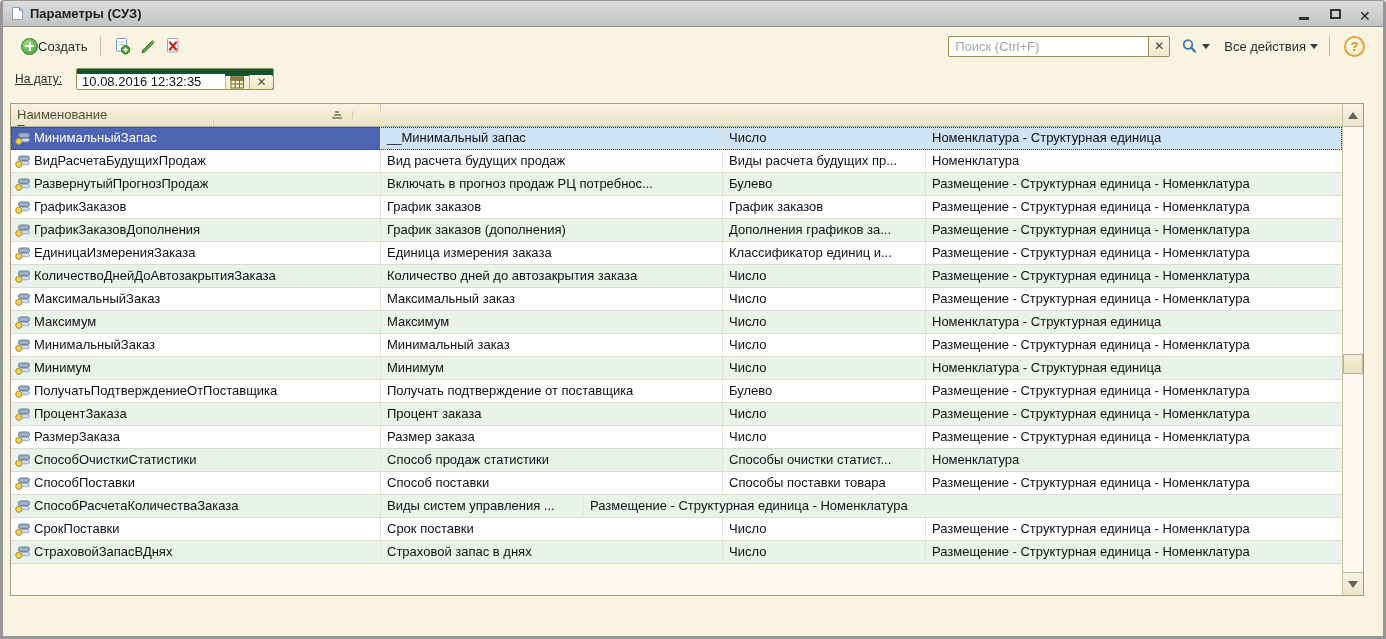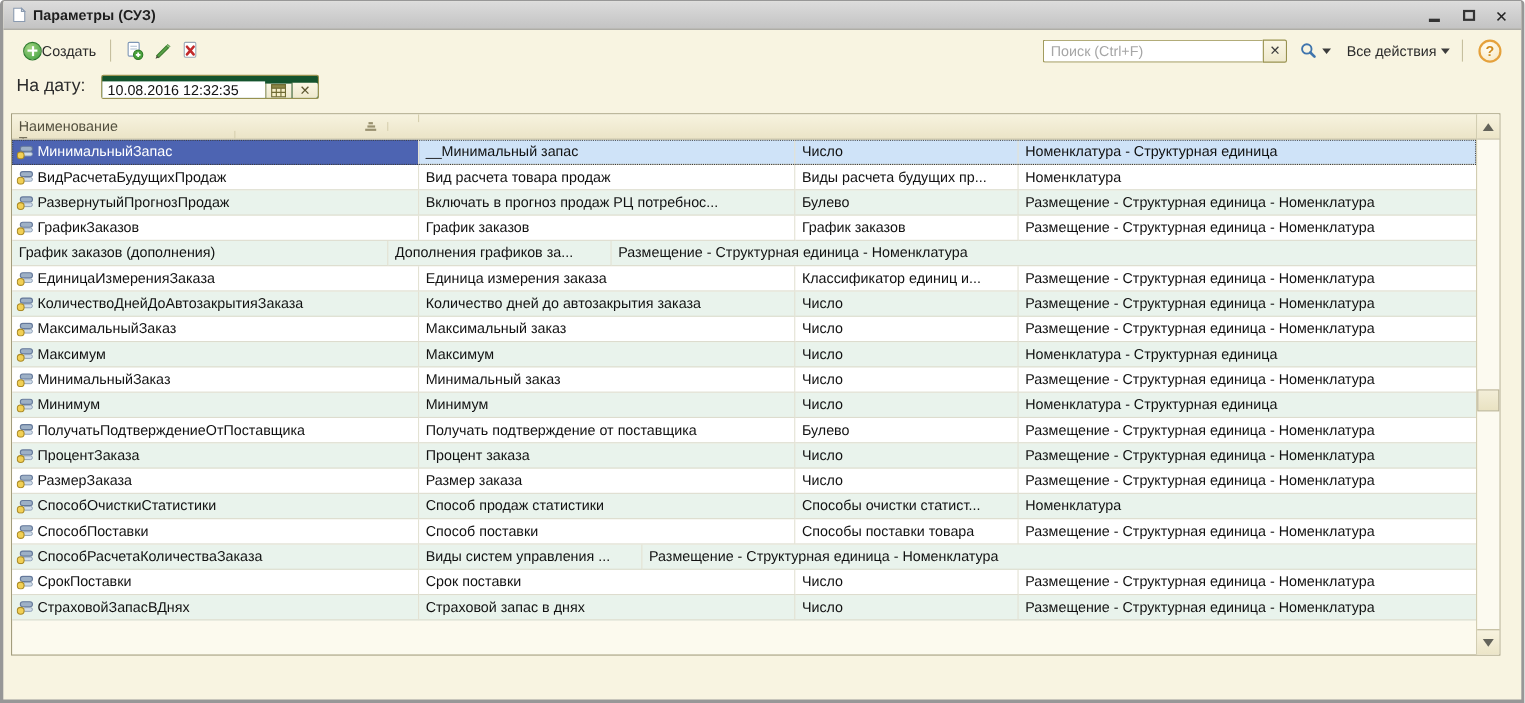--- a/index.html
+++ b/index.html
@@ -65,21 +65,21 @@
   .all-actions{display:flex;align-items:center;margin-left:8px;cursor:pointer;font-size:13px;color:#2b2b2b;padding:2px 4px;}
   .help-btn{
     width:21px;height:21px;border-radius:50%;margin-left:7px;cursor:pointer;
     border:2px solid #e5a13c;background:radial-gradient(circle at 38% 30%,#fffdf4,#f7e7bf);
     color:#cf8a1c;font-weight:bold;font-size:13px;
     display:flex;align-items:center;justify-content:center;
   }
 
   
   .daterow{position:absolute;top:64px;left:12px;height:28px;display:flex;align-items:center;}
-  .dlabel{font-size:16px;color:#2b2b2b;margin-right:14px;}
+  .dlabel{font-size:12px;color:#2b2b2b;margin-right:14px;text-decoration:underline;}
   .dgroup{display:flex;align-items:flex-end;height:22px;border:1px solid #98914f;border-radius:2px;background:#14532d;}
   .dinput{width:148px;border:none;outline:none;padding:0 5px;font-size:13px;color:#111;background:#fff;}
   .dbtn{width:24px;display:flex;align-items:center;justify-content:center;cursor:pointer;
     background:linear-gradient(#faf6e4,#efe9cd);border-left:1px solid #b9b38a;}
   .dbtn.clr{font-size:12px;font-weight:bold;color:#5c5630;border-radius:0 2px 2px 0;}
 
   
   .grid{
     position:absolute;left:7px;top:102px;width:1354px;height:493px;
     border:1px solid #a39d7d;background:#fcfaee;
@@ -248,21 +248,21 @@
         </div>
         <div class="grow">
           <div class="gc c-code">
             <svg class="pic" width="15" height="13" viewBox="0 0 15 13">
               <rect x="3.5" y="1" width="11" height="4.6" rx="2.2" fill="#9db0c6" stroke="#64789a" stroke-width="1"></rect>
               <rect x="6" y="6.4" width="8.5" height="3.4" rx="1.7" fill="#cfdbe8" stroke="#8a9cb4" stroke-width="0.8"></rect>
               <circle cx="3.8" cy="9.3" r="3.1" fill="#f2d055" stroke="#ab8b25" stroke-width="1"></circle>
             </svg>
             <span>ВидРасчетаБудущихПродаж</span>
           </div>
-          <div class="gc c-name">Вид расчета товара продаж</div>
+          <div class="gc c-name">Вид расчета будущих продаж</div>
           <div class="gc c-type">Виды расчета будущих пр...</div>
           <div class="gc c-scheme">Номенклатура</div>
         </div>
         <div class="grow alt">
           <div class="gc c-code">
             <svg class="pic" width="15" height="13" viewBox="0 0 15 13">
               <rect x="3.5" y="1" width="11" height="4.6" rx="2.2" fill="#9db0c6" stroke="#64789a" stroke-width="1"></rect>
               <rect x="6" y="6.4" width="8.5" height="3.4" rx="1.7" fill="#cfdbe8" stroke="#8a9cb4" stroke-width="0.8"></rect>
               <circle cx="3.8" cy="9.3" r="3.1" fill="#f2d055" stroke="#ab8b25" stroke-width="1"></circle>
             </svg>
@@ -279,20 +279,28 @@
               <rect x="6" y="6.4" width="8.5" height="3.4" rx="1.7" fill="#cfdbe8" stroke="#8a9cb4" stroke-width="0.8"></rect>
               <circle cx="3.8" cy="9.3" r="3.1" fill="#f2d055" stroke="#ab8b25" stroke-width="1"></circle>
             </svg>
             <span>ГрафикЗаказов</span>
           </div>
           <div class="gc c-name">График заказов</div>
           <div class="gc c-type">График заказов</div>
           <div class="gc c-scheme">Размещение - Структурная единица - Номенклатура</div>
         </div>
         <div class="grow alt">
+          <div class="gc c-code">
+            <svg class="pic" width="15" height="13" viewBox="0 0 15 13">
+              <rect x="3.5" y="1" width="11" height="4.6" rx="2.2" fill="#9db0c6" stroke="#64789a" stroke-width="1"></rect>
+              <rect x="6" y="6.4" width="8.5" height="3.4" rx="1.7" fill="#cfdbe8" stroke="#8a9cb4" stroke-width="0.8"></rect>
+              <circle cx="3.8" cy="9.3" r="3.1" fill="#f2d055" stroke="#ab8b25" stroke-width="1"></circle>
+            </svg>
+            <span>ГрафикЗаказовДополнения</span>
+          </div>
           <div class="gc c-name">График заказов (дополнения)</div>
           <div class="gc c-type">Дополнения графиков за...</div>
           <div class="gc c-scheme">Размещение - Структурная единица - Номенклатура</div>
         </div>
         <div class="grow">
           <div class="gc c-code">
             <svg class="pic" width="15" height="13" viewBox="0 0 15 13">
               <rect x="3.5" y="1" width="11" height="4.6" rx="2.2" fill="#9db0c6" stroke="#64789a" stroke-width="1"></rect>
               <rect x="6" y="6.4" width="8.5" height="3.4" rx="1.7" fill="#cfdbe8" stroke="#8a9cb4" stroke-width="0.8"></rect>
               <circle cx="3.8" cy="9.3" r="3.1" fill="#f2d055" stroke="#ab8b25" stroke-width="1"></circle>

